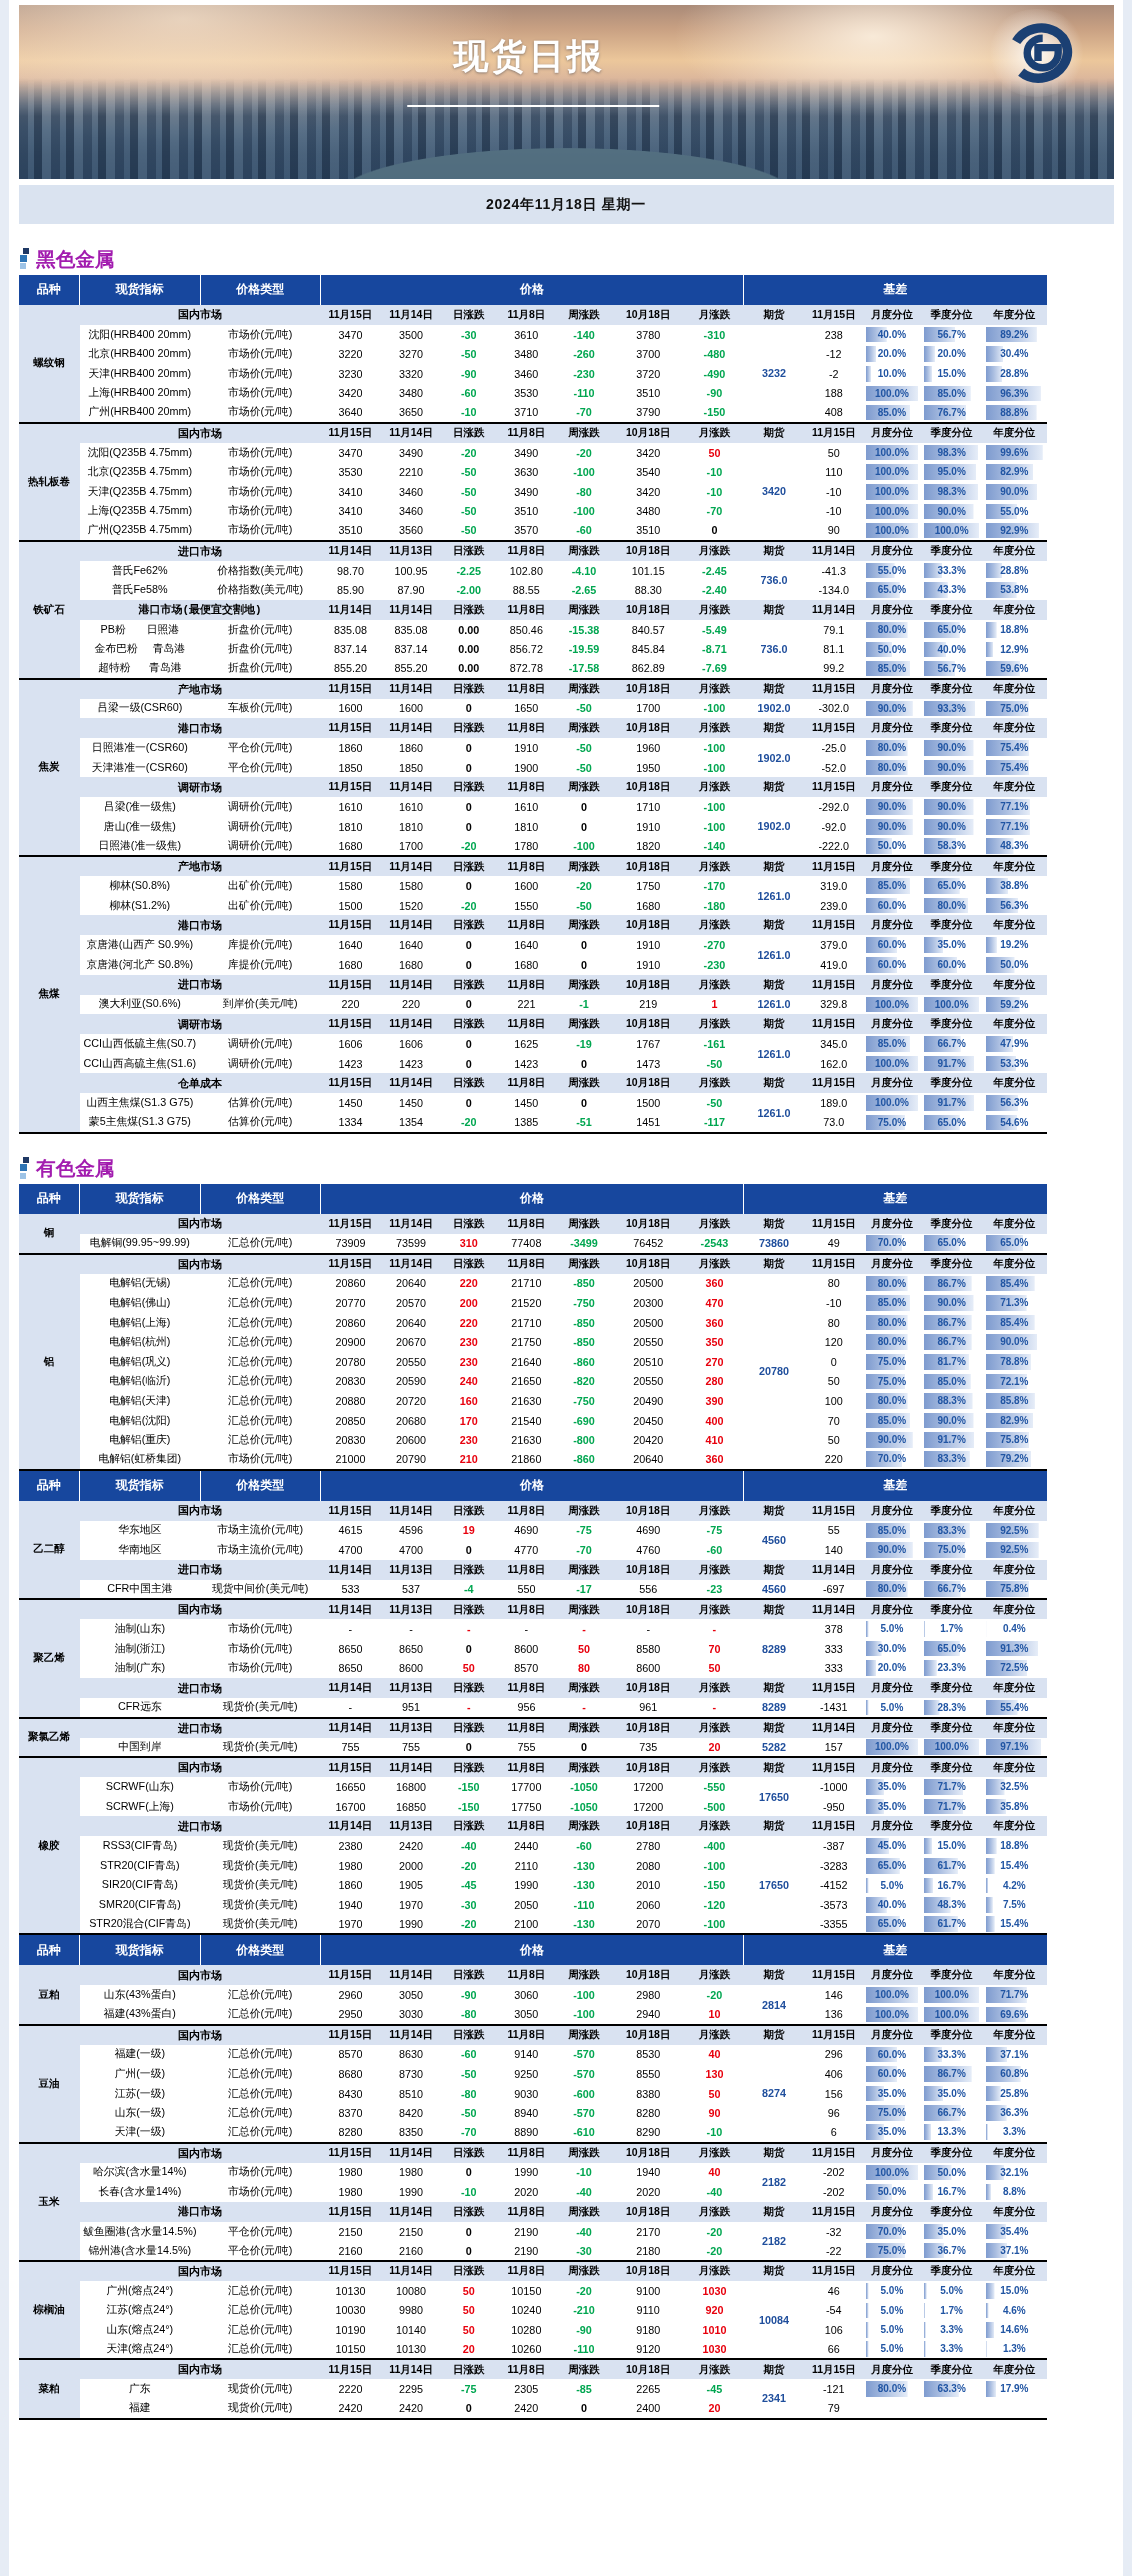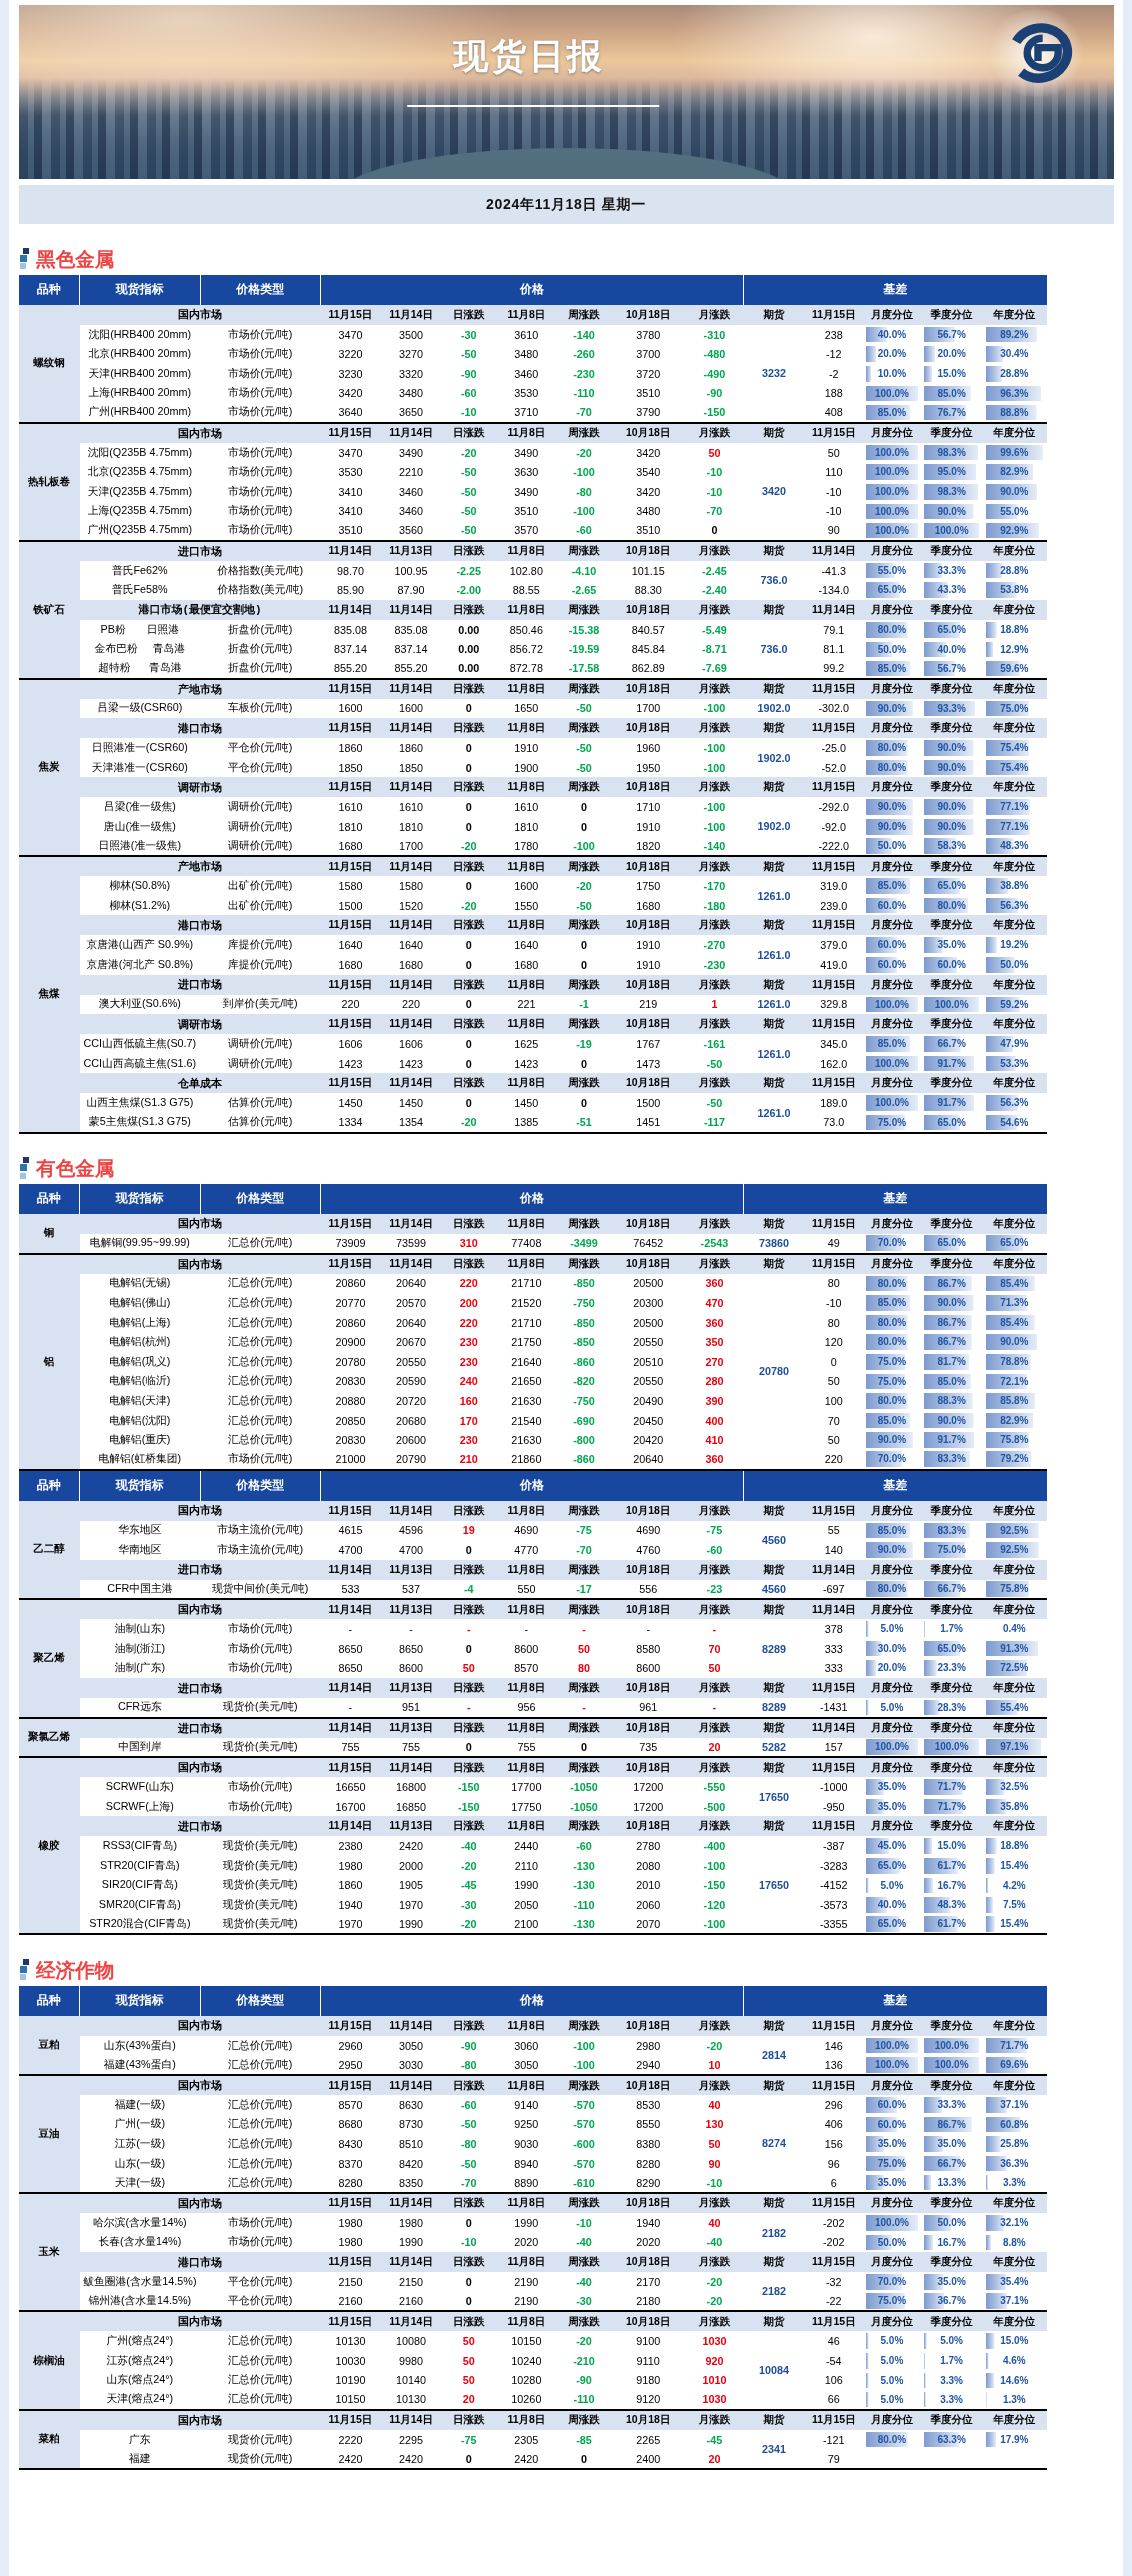--- a/index.html
+++ b/index.html
@@ -40,21 +40,21 @@
   .dateband { margin-top:6px; height:39px; background:#DAE3F0; display:flex; align-items:center; justify-content:center;
       font-size:14px; font-weight:bold; color:#111; letter-spacing:0.7px; }
 
   
   .sec-title { display:flex; align-items:flex-end; margin:15px 0 5.4px 1.4px; height:30px; }
   .sec-bullets { width:10.8px; margin-right:5.4px; display:flex; flex-direction:column; align-items:flex-start; gap:1.4px; }
   .sec-bullets i { display:block; }
   .sec-bullets i:nth-child(1){ width:6px;height:6px;background:#1F3864; margin-left:3.4px; }
   .sec-bullets i:nth-child(2){ width:6.8px;height:6.8px;background:#2E74B5; }
   .sec-bullets i:nth-child(3){ width:6px;height:6px;background:#9DC3E6; }
-  .sec-title span { font-size:19.6px; font-weight:bold; color:#ef4444; line-height:1; }
+  .sec-title span { font-size:19.6px; font-weight:bold; color:#a21caf; line-height:1; }
 
   
   table { width:1028px; border-collapse:collapse; table-layout:fixed; border-bottom:2px solid #000; }
   th, td { text-align:center; vertical-align:middle; overflow:hidden; white-space:nowrap; }
   tr.mainhead th { background:#17479E; color:#fff; font-size:12px; font-weight:bold; height:30px; border-right:1.4px solid #fff; }
   tr.mainhead th:last-child { border-right:none; }
   tr.subhead td { background:#D9E2F1; font-weight:bold; font-size:10.5px; height:20px; color:#000; }
   tr.subhead td.mkt { font-size:11px;font-family:Liberation Mono, monospace; }
   td.variety { background:#fff; font-size:11.5px; color:#000; }
   tr.gsep td { border-top:2px solid #000; }
@@ -1729,28 +1729,20 @@
             </td>
             <td class="pct">
               <div class="pbar" style="--w: 61.7%;">61.7%</div>
             </td>
             <td class="pct">
               <div class="pbar" style="--w: 15.4%;">15.4%</div>
             </td>
           </tr>
         </tbody>
       </table>
-      <div class="sec-title">
-        <span class="sec-bullets">
-          <i></i>
-          <i></i>
-          <i></i>
-        </span>
-        <span>经济作物</span>
-      </div>
       <table>
         <colgroup>
           <col style="width: 61px;">
           <col style="width: 120px;">
           <col style="width: 120px;">
           <col style="width: 60px;">
           <col style="width: 61px;">
           <col style="width: 54px;">
           <col style="width: 61px;">
           <col style="width: 54px;">

